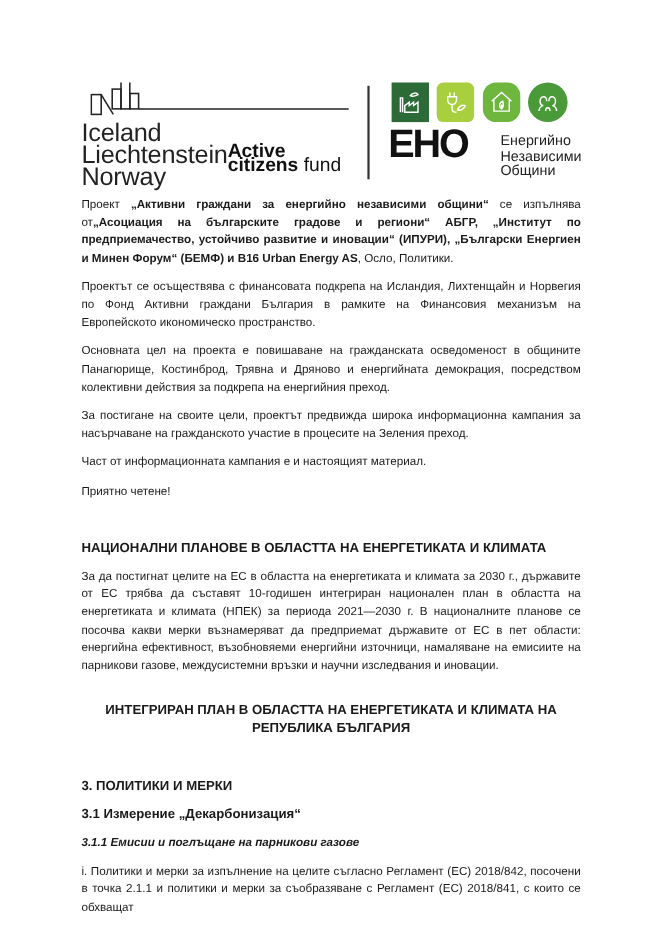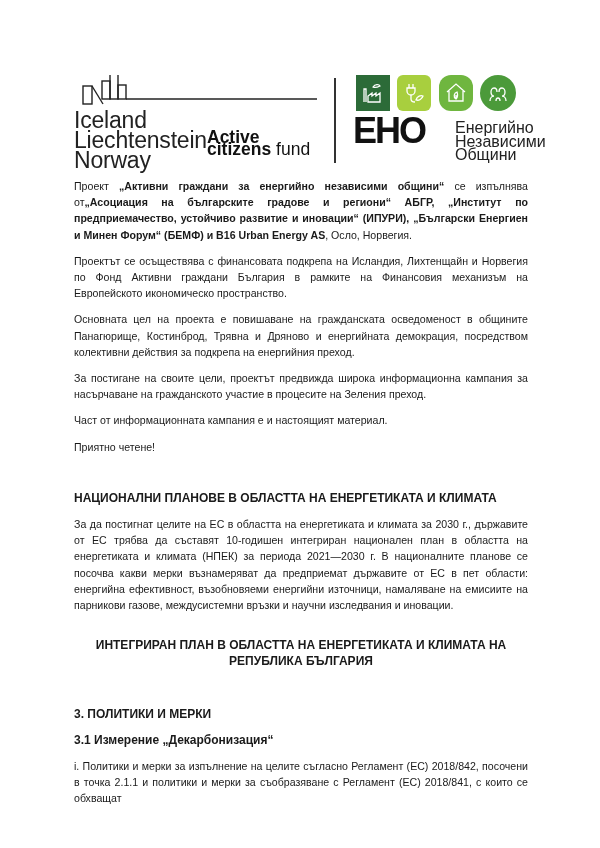--- a/index.html
+++ b/index.html
@@ -20,21 +20,21 @@
   .vdivider { position: absolute; left: 334px; top: 78px; width: 2px; height: 85px; background: #333; }
 
   .logo-right { position: absolute; left: 353px; top: 75px; width: 190px; height: 90px; }
   .icon-tile { position: absolute; top: 0; width: 34px; height: 36px; display: flex; align-items: center; justify-content: center; }
   .tile1 { left: 3px; background: #2c6b38; }
   .tile2 { left: 44px; background: #a8cf3e; border-radius: 6px; }
   .tile3 { left: 86px; background: #6fb63f; border-radius: 12px; }
   .tile4 { left: 127px; background: #4b9a3a; border-radius: 50%; width: 36px; }
   .eho { position: absolute; left: 0; top: 38px; font-size: 36px; font-weight: bold; letter-spacing: -2px;
          color: #111; line-height: 1; font-family: "Liberation Sans", sans-serif; }
-  .eho-sub { position: absolute; left: 102px; top: 46px; font-size: 16px; line-height: 13.5px; color: #222; }
+  .eho-sub { position: absolute; left: 102px; top: 46px; font-size: 13px; line-height: 13.5px; color: #222; }
 
   
   .content { position: absolute; left: 74px; top: 178px; width: 454px; font-family: "Liberation Sans", sans-serif;
              font-size: 10.6px; line-height: 16.2px; color: #1a1a1a; }
   .content p { margin: 0; text-align: justify; }
   .p-gap { margin-top: 10px !important; }
   .bold { font-weight: bold; }
   .heading { font-weight: bold; font-size: 12px; }
   .center { text-align: center !important; }
   .ital { font-style: italic; font-weight: bold; }
@@ -99,29 +99,30 @@
   </div>
   <div class="eho">ЕНО</div>
   <div class="eho-sub">
     <div>Енергийно</div>
     <div>Независими</div>
     <div>Общини</div>
   </div>
 </div>
 
 <div class="content">
-  <p><span>Проект </span><span class="bold">„Активни граждани за енергийно независими общини“</span><span> се изпълнява от</span><span class="bold">„Асоциация на българските градове и региони“ АБГР, „Институт по предприемачество, устойчиво развитие и иновации“ (ИПУРИ), „Български Енергиен и Минен Форум“ (БЕМФ) и B16 Urban Energy AS</span><span>, Осло, Норвегия.</span></p>
+  <p><span>Проект </span><span class="bold">„Активни граждани за енергийно независими общини“</span><span> се изпълнява от</span><span class="bold">„Асоциация на българските градове и региони“ АБГР, „Институт по предприемачество, устойчиво развитие и иновации“ (ИПУРИ), „Български Енергиен и Минен Форум“ (БЕМФ) и B16 Urban Energy AS</span><span>, Осло, Политики.</span></p>
 
   <p class="p-gap">Проектът се осъществява с финансовата подкрепа на Исландия, Лихтенщайн и Норвегия по Фонд Активни граждани България в рамките на Финансовия механизъм на Европейското икономическо пространство.</p>
   <p class="p-gap">Основната цел на проекта е повишаване на гражданската осведоменост в общините Панагюрище, Костинброд, Трявна и Дряново и енергийната демокрация, посредством колективни действия за подкрепа на енергийния преход.</p>
   <p class="p-gap">За постигане на своите цели, проектът предвижда широка информационна кампания за насърчаване на гражданското участие в процесите на Зеления преход.</p>
   <p class="p-gap">Част от информационната кампания е и настоящият материал.</p>
   <p class="p-gap">Приятно четене!</p>
 
   <p class="heading" style="margin-top:35px">НАЦИОНАЛНИ ПЛАНОВЕ В ОБЛАСТТА НА ЕНЕРГЕТИКАТА И КЛИМАТА</p>
   <p class="p-gap">За да постигнат целите на ЕС в областта на енергетиката и климата за 2030 г., държавите от ЕС трябва да съставят 10-годишен интегриран национален план в областта на енергетиката и климата (НПЕК) за периода 2021—2030 г. В националните планове се посочва какви мерки възнамеряват да предприемат държавите от ЕС в пет области: енергийна ефективност, възобновяеми енергийни източници, намаляване на емисиите на парникови газове, междусистемни връзки и научни изследвания и иновации.</p>
 
   <p class="heading center" style="margin-top:24px">ИНТЕГРИРАН ПЛАН В ОБЛАСТТА НА ЕНЕРГЕТИКАТА И КЛИМАТА НА РЕПУБЛИКА БЪЛГАРИЯ</p>
 
   <p class="heading" style="margin-top:36px">3. ПОЛИТИКИ И МЕРКИ</p>
   <p class="heading p-gap">3.1 Измерение „Декарбонизация“</p>
+  <p class="ital p-gap">3.1.1 Емисии и поглъщане на парникови газове</p>
   <p class="p-gap">i. Политики и мерки за изпълнение на целите съгласно Регламент (ЕС) 2018/842, посочени в точка 2.1.1 и политики и мерки за съобразяване с Регламент (ЕС) 2018/841, с които се обхващат</p>
 </div>
 
 </body></html>

